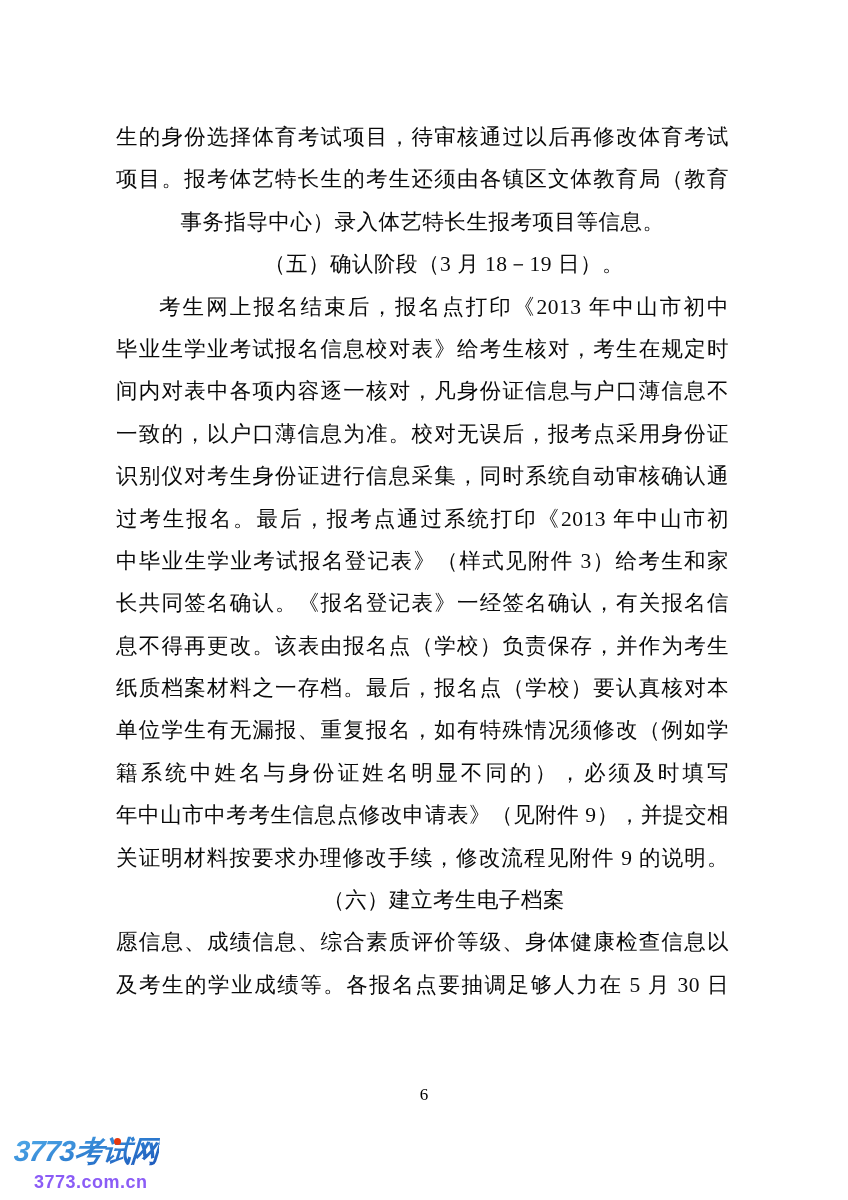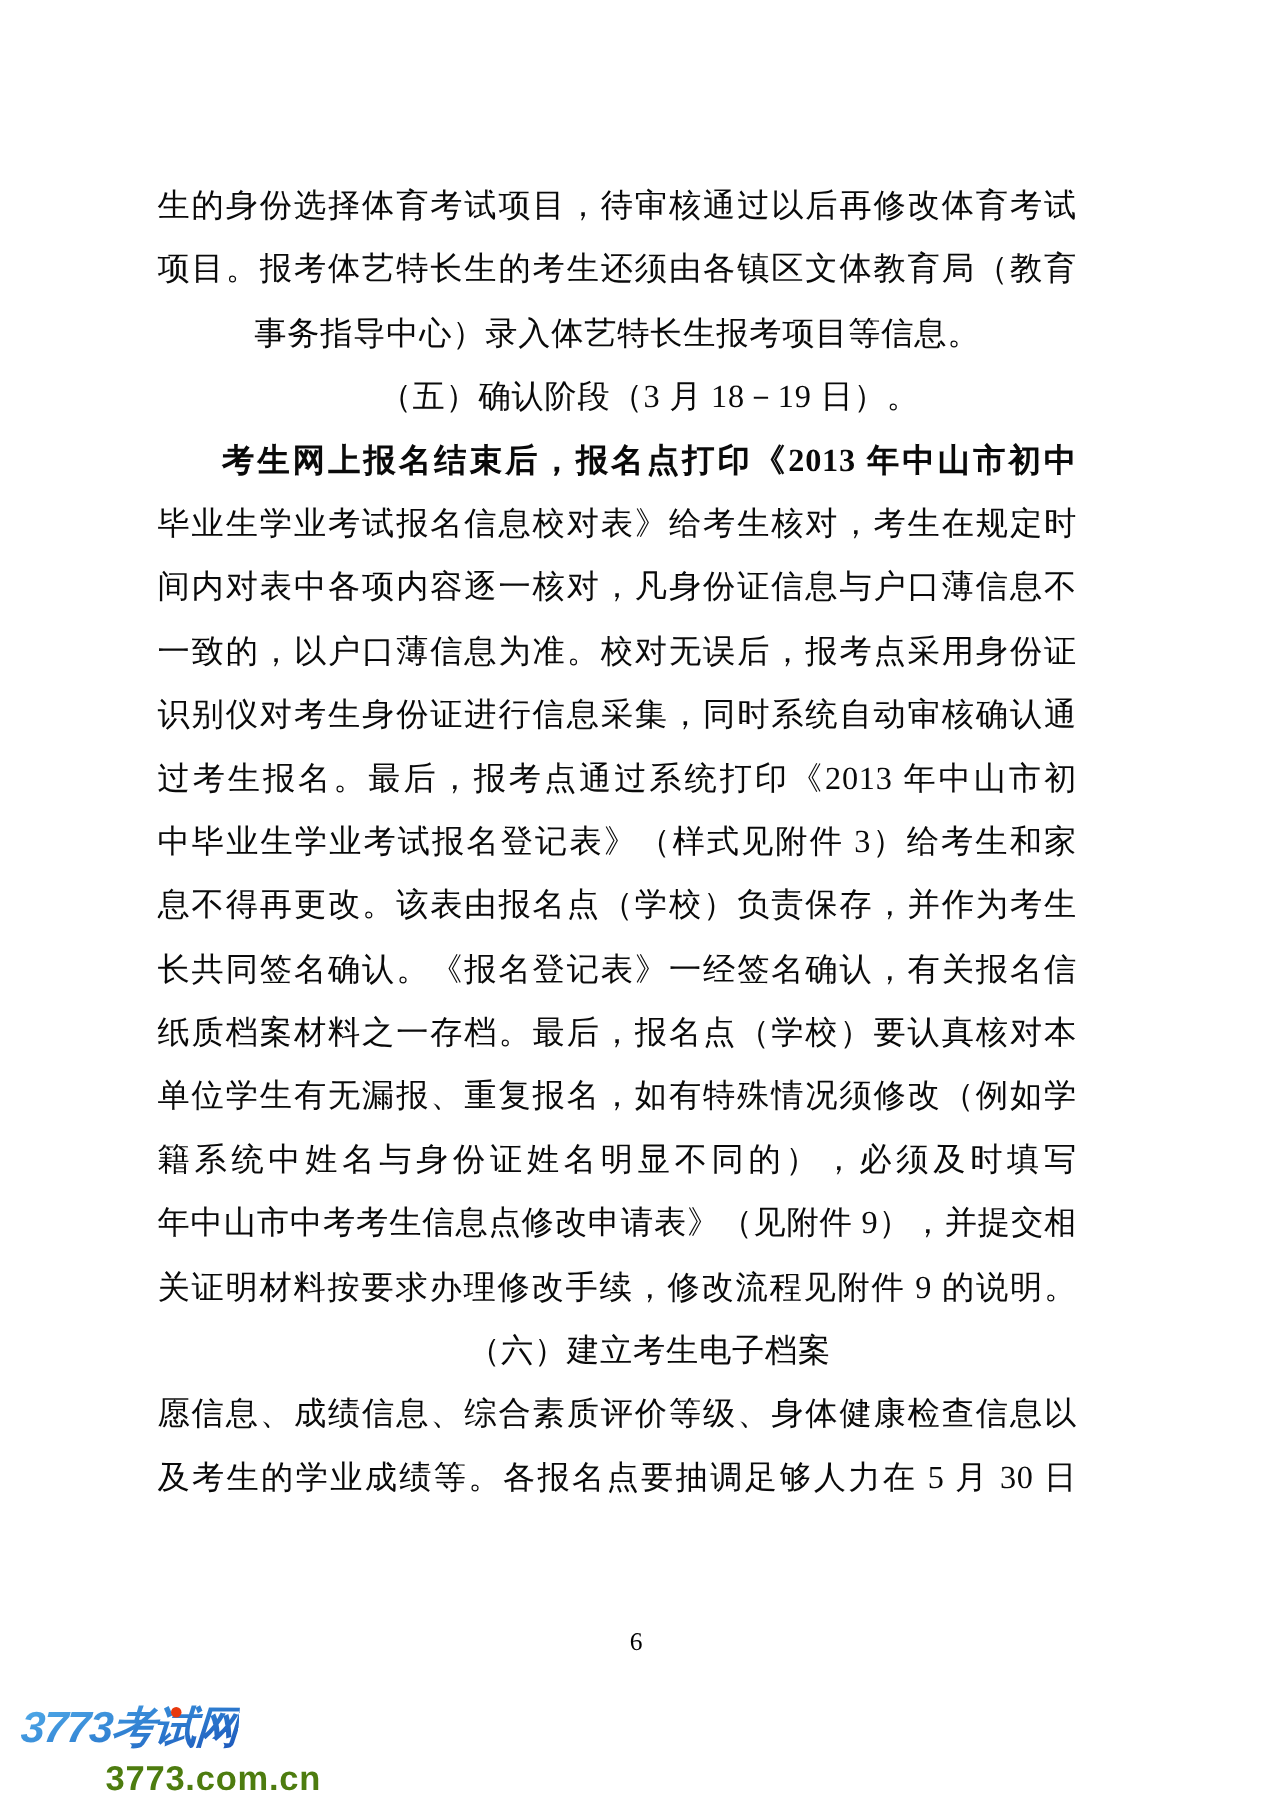--- a/index.html
+++ b/index.html
@@ -11,41 +11,41 @@
     position: relative;
     width: 848px;
     height: 1200px;
     background: #ffffff;
     overflow: hidden;
     font-family: "Liberation Serif", "DejaVu Serif", serif;
     color: #0a0a0a;
   }
   .doc-body {
     position: absolute;
-    left: 105px;
+    left: 116px;
     top: 116px;
     width: 613px;
     font-size: 21.5px;
     line-height: 42.4px;
     letter-spacing: 0.5px;
   }
   .line {
     display: block;
     height: 42.4px;
     overflow: hidden;
     white-space: nowrap;
     text-align: center;
   }
   .line.j {
     white-space: normal;
     text-align: justify;
     text-align-last: justify;
     text-justify: inter-character;
   }
-  .line.ind { text-indent: 2em; font-weight: bold; }
+  .line.ind { text-indent: 2em; }
   .line.b   { font-weight: normal; }
   .page-number {
     position: absolute;
     left: 0;
     top: 1085px;
     width: 848px;
     text-align: center;
     font-size: 17px;
     color: #000000;
   }
@@ -74,46 +74,45 @@
     left: 100px;
     top: 6px;
     width: 7px;
     height: 7px;
     border-radius: 50%;
     background: #e8380d;
   }
   .wm-url {
     display: block;
     margin-left: 20px;
-    font-size: 23px;
+    font-size: 18px;
     font-weight: bold;
     letter-spacing: 0.5px;
-    color: #4d7c0f;
-    text-align: right;
+    color: #8b5cf6;
   }
 </style>
 </head>
 <body>
 
 <div class="page">
 
   <div class="doc-body">
       <div class="line j">生的身份选择体育考试项目，待审核通过以后再修改体育考试</div>
       <div class="line j">项目。报考体艺特长生的考生还须由各镇区文体教育局（教育</div>
       <div class="line">事务指导中心）录入体艺特长生报考项目等信息。</div>
       <div class="line ind b">（五）确认阶段（3 月 18－19 日）。</div>
       <div class="line j ind">考生网上报名结束后，报名点打印《2013 年中山市初中</div>
       <div class="line j">毕业生学业考试报名信息校对表》给考生核对，考生在规定时</div>
       <div class="line j">间内对表中各项内容逐一核对，凡身份证信息与户口薄信息不</div>
       <div class="line j">一致的，以户口薄信息为准。校对无误后，报考点采用身份证</div>
       <div class="line j">识别仪对考生身份证进行信息采集，同时系统自动审核确认通</div>
       <div class="line j">过考生报名。最后，报考点通过系统打印《2013 年中山市初</div>
       <div class="line j">中毕业生学业考试报名登记表》（样式见附件 3）给考生和家</div>
+      <div class="line j">长共同签名确认。《报名登记表》一经签名确认，有关报名信</div>
       <div class="line j">息不得再更改。该表由报名点（学校）负责保存，并作为考生</div>
-      <div class="line j">长共同签名确认。《报名登记表》一经签名确认，有关报名信</div>
       <div class="line j">纸质档案材料之一存档。最后，报名点（学校）要认真核对本</div>
       <div class="line j">单位学生有无漏报、重复报名，如有特殊情况须修改（例如学</div>
       <div class="line j">籍系统中姓名与身份证姓名明显不同的），必须及时填写《2013</div>
       <div class="line j">年中山市中考考生信息点修改申请表》（见附件 9），并提交相</div>
       <div class="line j">关证明材料按要求办理修改手续，修改流程见附件 9 的说明。</div>
       <div class="line ind b">（六）建立考生电子档案</div>
       <div class="line j">愿信息、成绩信息、综合素质评价等级、身体健康检查信息以</div>
       <div class="line j">及考生的学业成绩等。各报名点要抽调足够人力在 5 月 30 日</div>
     </div>
 

